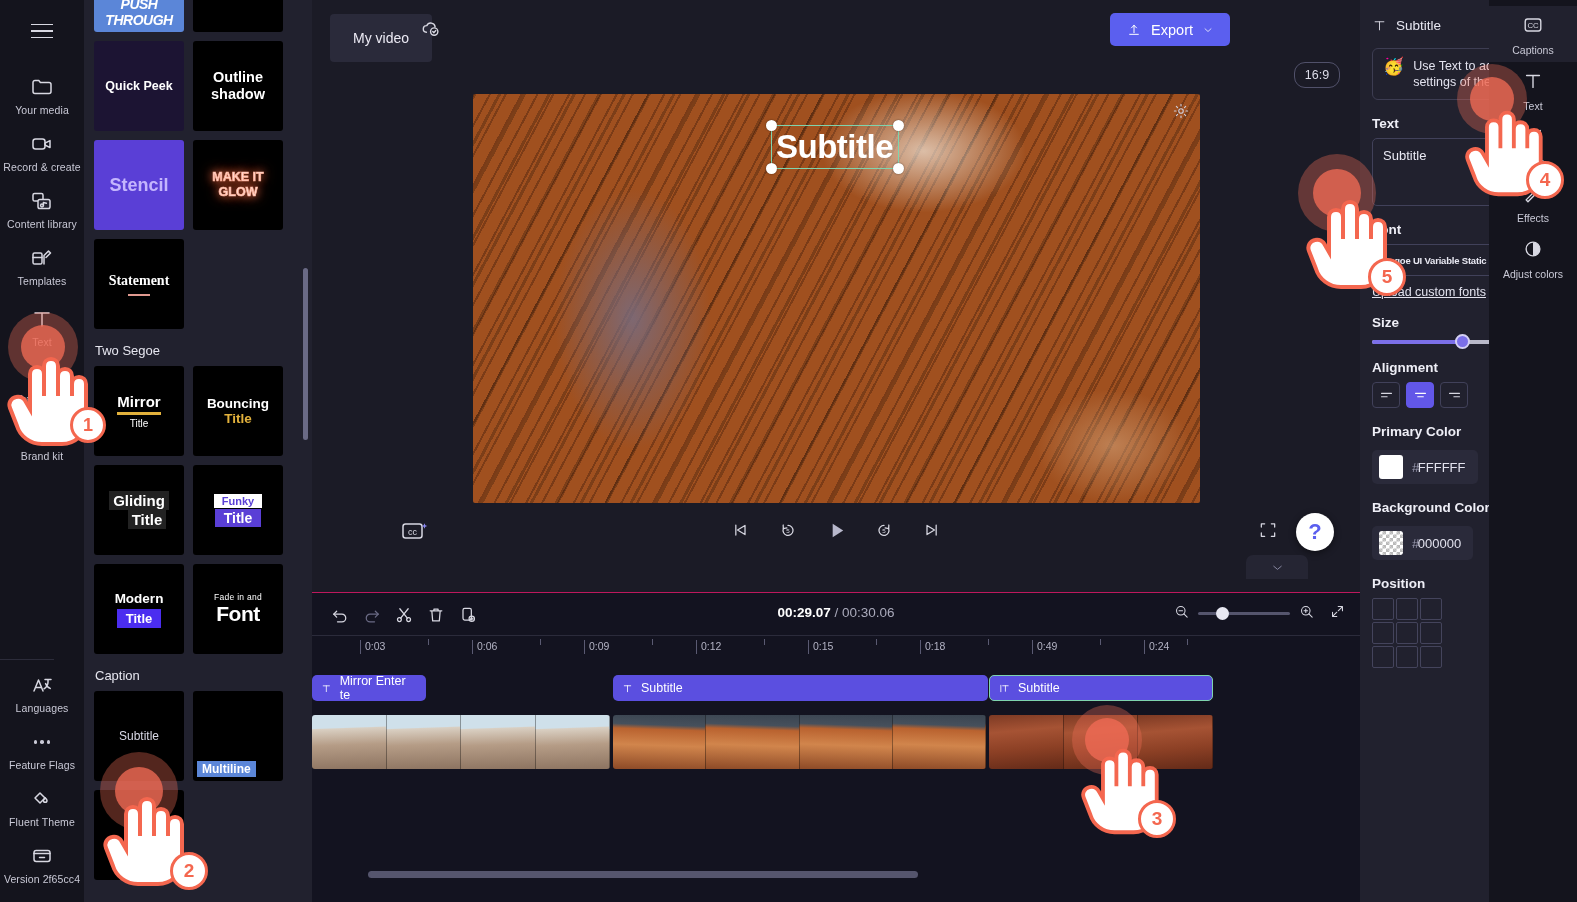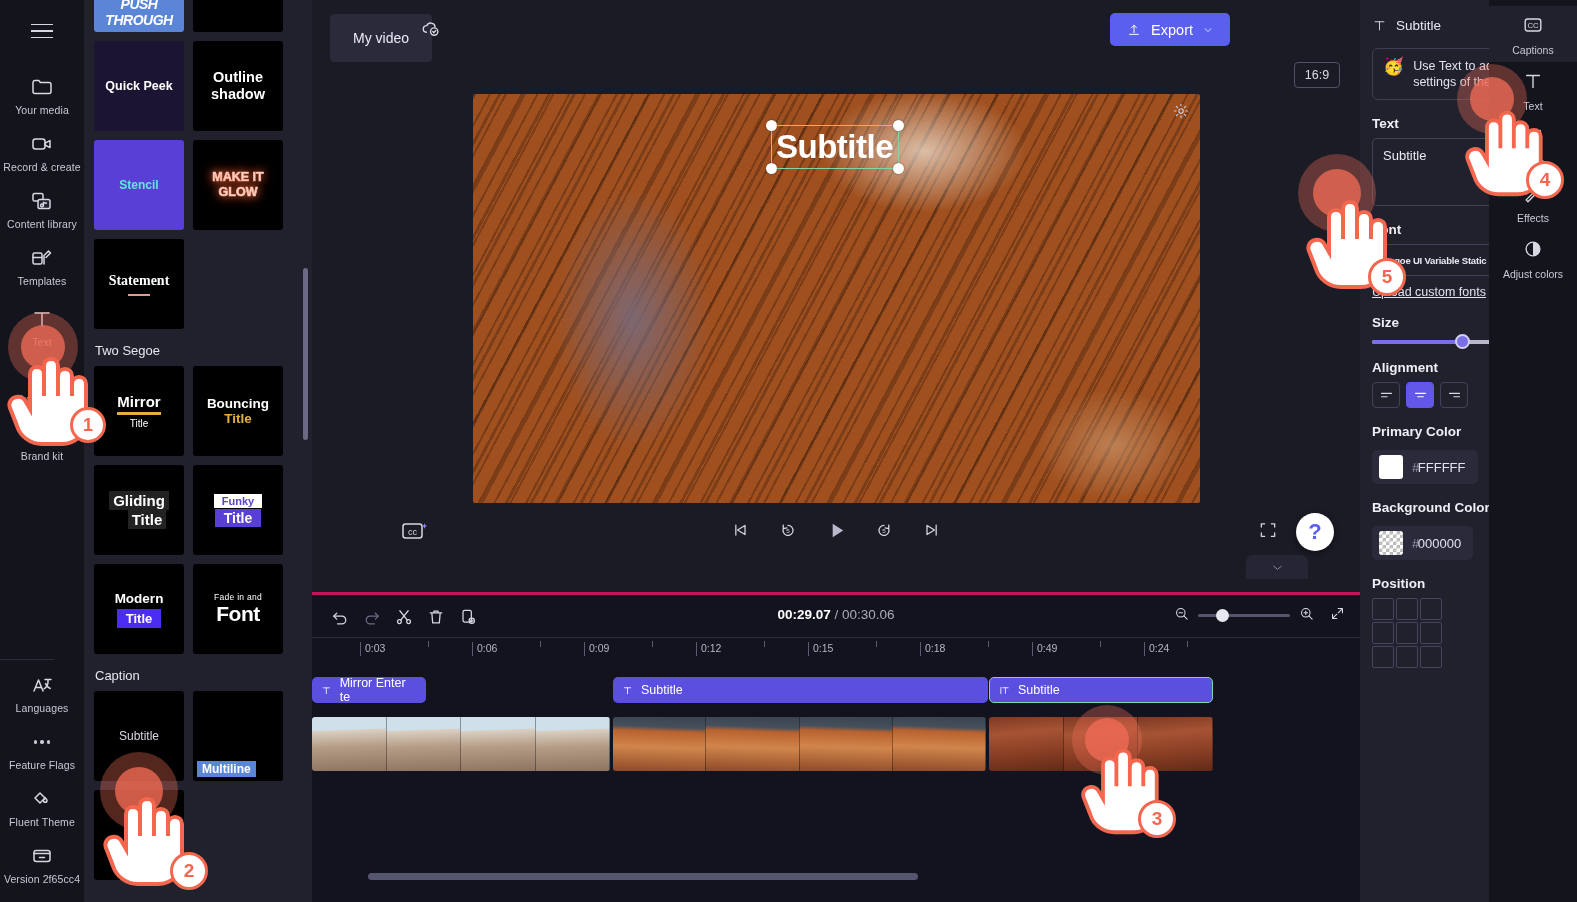--- a/index.html
+++ b/index.html
@@ -70,21 +70,21 @@
     font-size: 14px; color: #eceaf4; cursor: pointer;
   }
   .cloud-ic { position: absolute; left: 108px; top: 18px; width: 22px; height: 22px; cursor: pointer; }
   .export-btn {
     position: absolute; right: 130px; top: 13px; height: 33px; padding: 0 16px;
     background: #5b5fef; border-radius: 5px; display: flex; align-items: center; gap: 9px;
     font-size: 14.5px; color: #fff; cursor: pointer; font-weight: 500;
   }
   .ratio-badge {
     position: absolute; right: 20px; top: 62px; width: 46px; height: 26px;
-    border: 1px solid #51516a; border-radius: 4px; display: flex; align-items: center;
+    border: 1px solid #51516a; border-radius: 11px; display: flex; align-items: center;
     justify-content: center; font-size: 12.5px; color: #dcdce8; cursor: pointer;
   }
 
   
   .stage { position: relative; margin: 36px auto 0; width: 727px; height: 409px; }
   .video {
     position: absolute; inset: 0; border-radius: 2px; overflow: hidden;
     background:
       radial-gradient(ellipse 220px 150px at 16% 68%, #6d6174 0%, rgba(109,97,116,0) 62%),
       radial-gradient(ellipse 180px 120px at 30% 30%, #5d5360 0%, rgba(93,83,96,0) 60%),
@@ -137,21 +137,21 @@
     color: #5b5fef; font-size: 22px; font-weight: bold; cursor: pointer;
     box-shadow: 0 2px 7px rgba(0,0,0,.45);
   }
   .tl-collapse {
     position: absolute; right: 52px; bottom: -22px; width: 62px; height: 24px;
     background: #252533; border-radius: 7px 7px 0 0; display: flex; align-items: center;
     justify-content: center; cursor: pointer;
   }
 
   
-  .timeline { position: absolute; left: 0; right: 0; top: 592px; bottom: 0; background: #131320; border-top: 3px solid #be185d; }
+  .timeline { position: absolute; left: 0; right: 0; top: 592px; bottom: 0; background: #131320; border-top: 1px solid #be185d; }
   .tl-tools { position: relative; height: 42px; }
   .tl-tools .tb { position: absolute; top: 10px; width: 24px; height: 24px; cursor: pointer; display: flex; align-items: center; justify-content: center; }
   .tl-time {
     position: absolute; left: 0; right: 0; top: 12px; text-align: center;
     font-size: 13.5px; color: #fff; font-weight: bold;
   }
   .tl-time .tot { color: #aaaabb; font-weight: normal; }
   .zoom-row { position: absolute; right: 14px; top: 10px; display: flex; align-items: center; gap: 8px; }
   .zoom-track { width: 92px; height: 3px; background: #55556d; border-radius: 2px; position: relative; }
   .zoom-thumb { position: absolute; left: 18px; top: -5px; width: 13px; height: 13px; border-radius: 50%; background: #e8e8f2; }
@@ -399,21 +399,21 @@
         <div class="tpl-card">
           
         </div>
         <div class="tpl-card" style="background:#1c1433;">
           <span style="font-size:12.5px;">Quick Peek</span>
         </div>
         <div class="tpl-card">
           <span style="font-size:14.5px;line-height:17px;">Outline shadow</span>
         </div>
         <div class="tpl-card" style="background:#5a3fd6;">
-          <span style="font-size:12px;color:#5eead4;">Stencil</span>
+          <span style="font-size:18px;color:#c4b5fd;">Stencil</span>
         </div>
         <div class="tpl-card">
           <span style="font-size:12.5px;line-height:15px;color:#ffd9cf;text-shadow:0 0 8px #ff7a55,0 0 14px #ff5a33;-webkit-text-stroke:.7px #ffb39c;">MAKE IT GLOW</span>
         </div>
         <div class="tpl-card">
           <span style="font-family:'Liberation Serif',serif;font-size:14px;">Statement</span>
           <span style="display:block;width:22px;height:2px;background:#e09a90;margin-top:5px;"></span>
         </div>
       </div>
 

